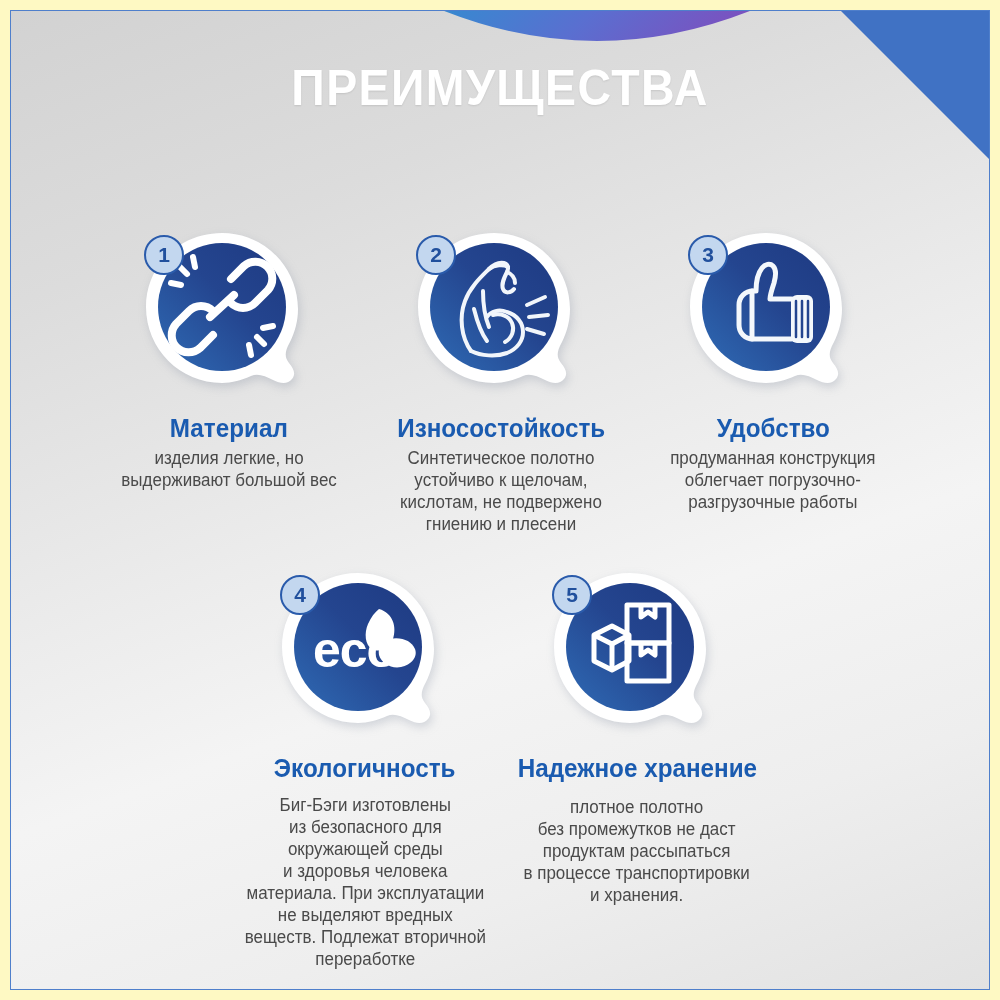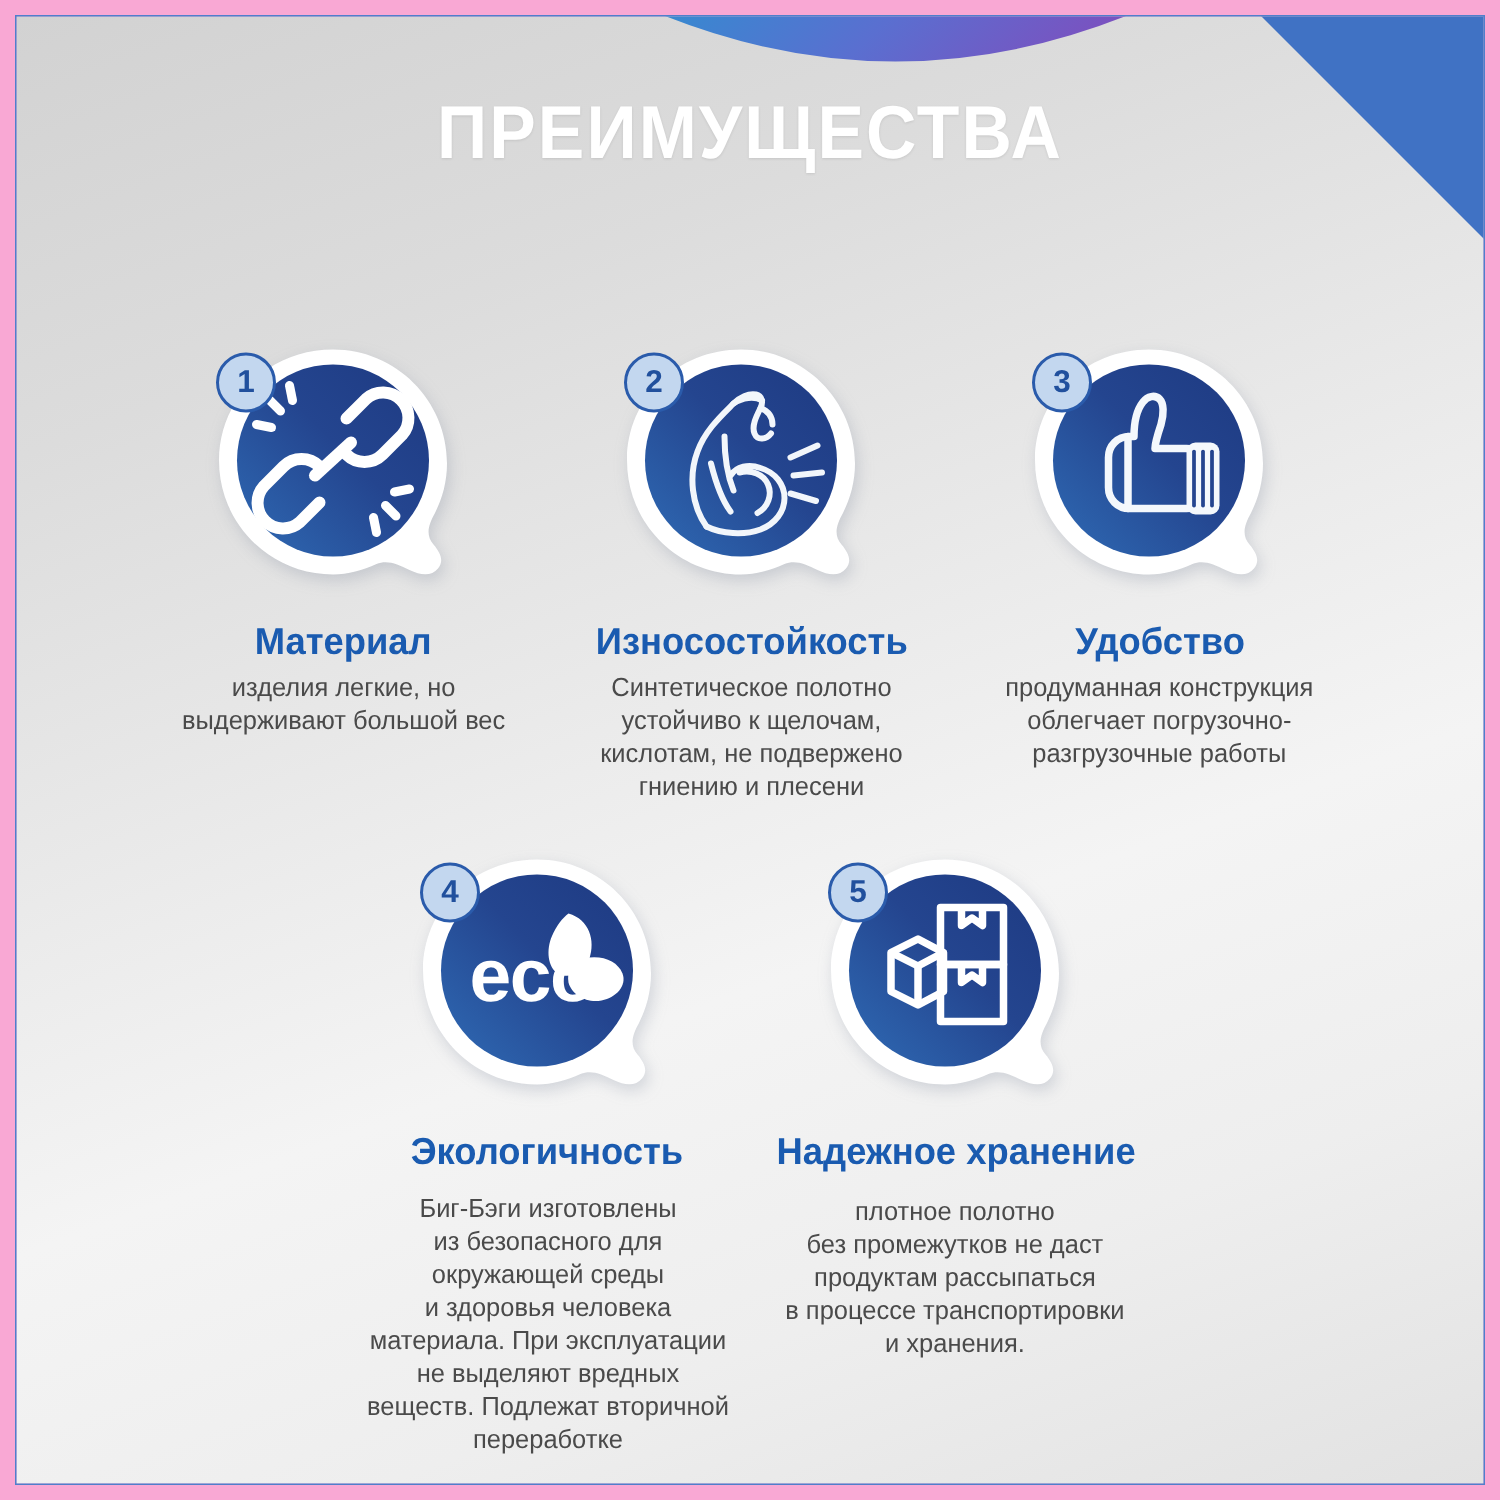--- a/index.html
+++ b/index.html
@@ -5,21 +5,21 @@
   * { margin:0; padding:0; box-sizing:border-box; }
   html,body { width:1000px; height:1000px; }
   body {
     font-family:"Liberation Sans", sans-serif;
     background:#4a7cc9;
     overflow:hidden;
   }
   #poster {
     position:relative;
     width:1000px; height:1000px;
-    background:#f9a8d4;
+    background:#fef9c3;
     padding:10px;
     overflow:hidden;
   }
   #canvas {
     position:relative;
     width:980px; height:980px;
     overflow:hidden;
     background:linear-gradient(160deg,#d2d2d2 0%,#dcdcdc 22%,#ececec 48%,#f4f4f4 62%,#eeeeee 80%,#e2e2e2 100%);
     border:1px solid #4f7fcb;
   }

